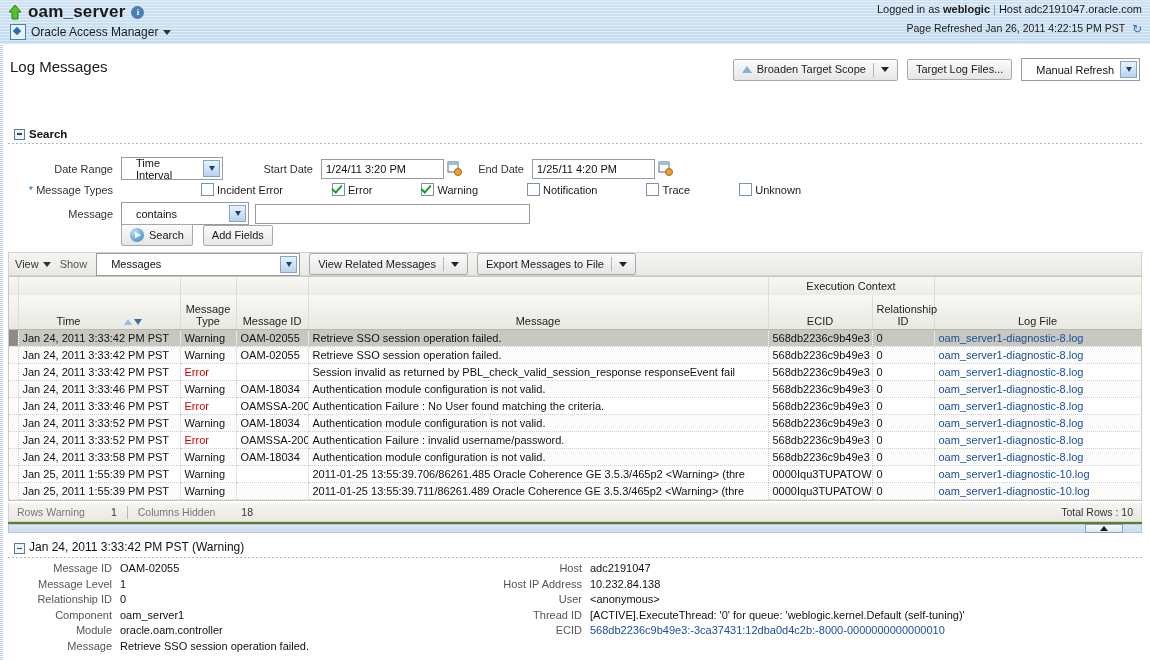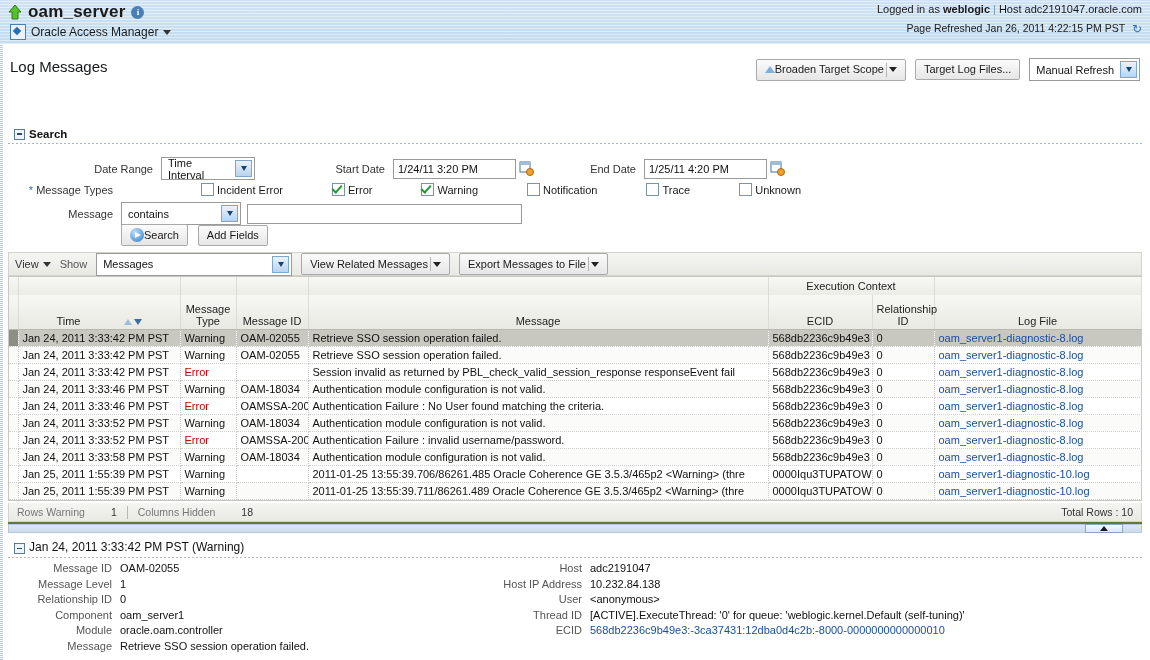--- a/index.html
+++ b/index.html
@@ -45,46 +45,46 @@
   .leftrail{position:absolute;left:0;top:0;width:3px;height:616px;
     background:repeating-linear-gradient(0deg,#b9c9db 0 1px,#fff 1px 2px);}
 
   .page-title{position:absolute;left:10px;top:14px;font-size:15px;color:#16181a;}
 
   .hdr-btns{position:absolute;right:10px;top:14px;display:flex;align-items:center;gap:9px;}
   .btn{
     background:linear-gradient(#fbfbfb,#e6e6e6);
     border:1px solid #a9a9a9;border-radius:2px;
     font-size:11px;color:#1a1a1a;padding:3px 8px;line-height:13px;
-    display:inline-flex;align-items:center;cursor:default;white-space:nowrap;
+    display:inline-flex;align-items:center;gap:5px;cursor:default;white-space:nowrap;
   }
   .btn .divider{width:1px;height:14px;background:#b5b5b5;margin:0 2px;}
   .tri-up{width:0;height:0;border-left:5px solid transparent;border-right:5px solid transparent;
     border-bottom:7px solid #7fb0de;}
   .dd-caret{width:0;height:0;border-left:4px solid transparent;border-right:4px solid transparent;border-top:5px solid #222;}
   .sel-box{
     border:1px solid #9a9a9a;background:#fff;font-size:11px;color:#111;
-    padding:2px 2px 2px 6px;display:inline-flex;align-items:center;gap:6px;height:17px;
+    padding:2px 2px 2px 14px;display:inline-flex;align-items:center;gap:6px;height:17px;
   }
   .sel-arrow{width:15px;height:15px;background:linear-gradient(#eaf2fb,#b9d4ee);
     border:1px solid #7da7cd;display:inline-flex;align-items:center;justify-content:center;}
   .sel-arrow i{width:0;height:0;border-left:3.5px solid transparent;border-right:3.5px solid transparent;border-top:5px solid #16456f;display:block;}
 
   
   .sec-head{position:absolute;left:14px;top:84px;display:flex;align-items:center;gap:4px;font-size:11.5px;font-weight:bold;color:#111;}
   .twisty{width:9px;height:9px;border:1px solid #5d7a93;background:#eef4fa;position:relative;}
   .twisty:before{content:"";position:absolute;left:1.5px;top:3.5px;width:5px;height:1.5px;background:#2c4d6b;}
   .sec-rule{position:absolute;left:8px;top:99px;width:1134px;height:1px;
     background:repeating-linear-gradient(90deg,#9fb6cc 0 2px,transparent 2px 4px);}
 
   .lbl{font-size:11px;color:#333;text-align:right;}
   .req-star{color:#2f6fad;font-size:11px;}
 
   .row1{position:absolute;left:0;top:113px;width:1140px;display:flex;align-items:center;}
-  .row1 .lbl{width:113px;margin-left:40px;}
+  .row1 .lbl{width:113px;}
   .input{border:1px solid #9a9a9a;background:#fff;font-size:11px;color:#111;padding:2px 4px;height:14px;line-height:14px;}
   .cal-ico{width:15px;height:15px;position:relative;display:inline-block;margin-left:3px;}
 
   .row2{position:absolute;left:0;top:139px;width:1140px;display:flex;align-items:center;gap:40px;}
   .row2 .lbl{width:113px;}
   .cb{width:11px;height:11px;border:1px solid #7a93aa;background:#fff;display:inline-block;position:relative;vertical-align:-2px;}
   .cb.on:after{content:"";position:absolute;left:1px;top:-1px;width:4px;height:8px;
     border:solid #1f9a32;border-width:0 2px 2px 0;transform:rotate(42deg);}
   .cbwrap{display:inline-flex;align-items:center;gap:3px;margin-right:9px;font-size:11px;color:#1a1a1a;}
 

